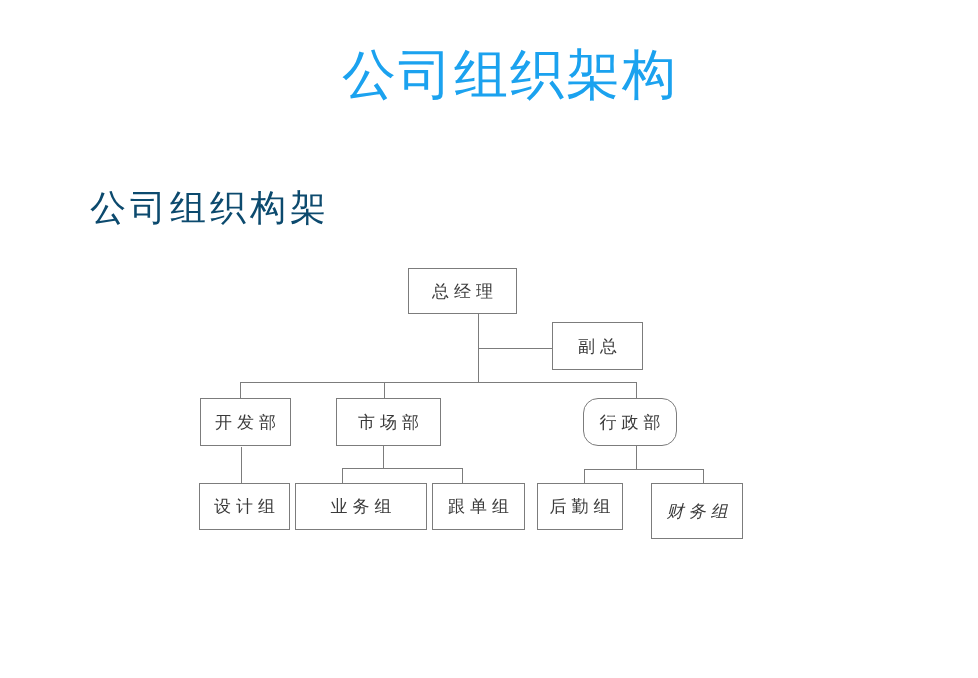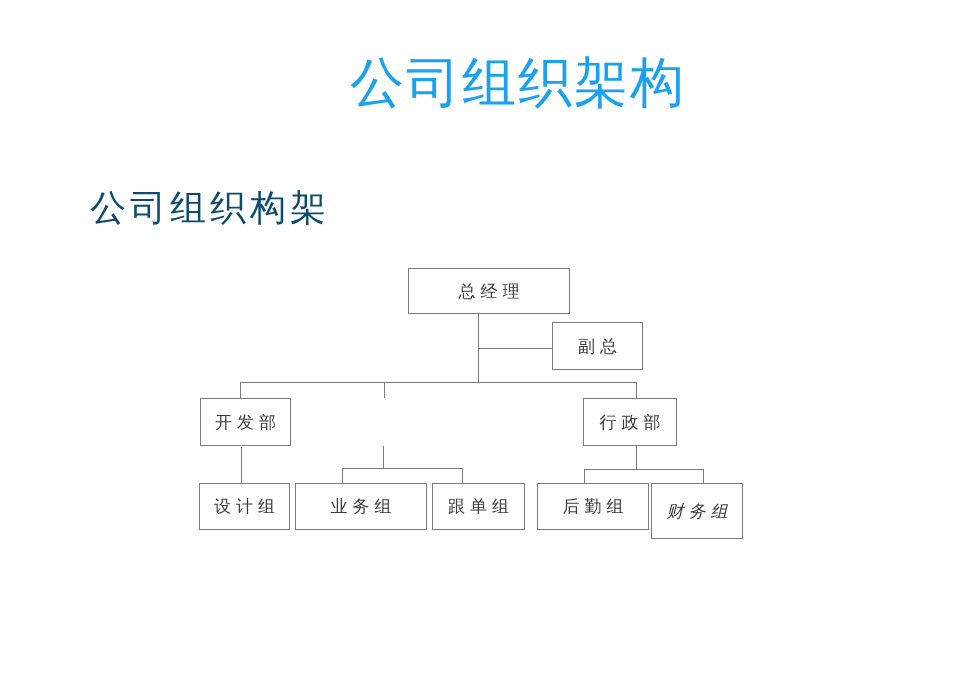--- a/index.html
+++ b/index.html
@@ -13,21 +13,21 @@
     height: 678px;
     background: #ffffff;
     overflow: hidden;
     font-family: "Liberation Sans", "DejaVu Sans", sans-serif;
   }
   .main-title {
     position: absolute;
     top: 46px;
     left: 510px;
     transform: translateX(-50%);
-    margin: 8px;
+    margin: 0;
     font-family: "Liberation Serif", "DejaVu Serif", serif;
     font-size: 54px;
     font-weight: 400;
     line-height: 1.1;
     letter-spacing: 2px;
     color: #1ba2ef;
     white-space: nowrap;
   }
   .sub-title {
     position: absolute;
@@ -58,29 +58,29 @@
     display: flex;
     align-items: center;
     justify-content: center;
     font-size: 17px;
     letter-spacing: 5px;
     padding-left: 5px; 
     color: #3a3a3a;
     white-space: nowrap;
   }
   
-  .n-gm       { left: 408px; top: 268px; width: 162px; height: 46px; }
+  .n-gm       { left: 408px; top: 268px; width: 109px; height: 46px; }
   .n-deputy   { left: 552px; top: 322px; width:  91px; height: 48px; }
   .n-dev      { left: 200px; top: 398px; width:  91px; height: 48px; }
   .n-market   { left: 336px; top: 398px; width: 105px; height: 48px; }
-  .n-admin    { left: 583px; top: 398px; width:  94px; height: 48px; }
+  .n-admin    { left: 583px; top: 398px; width:  94px; height: 48px; border-radius: 15px; }
   .n-design   { left: 199px; top: 483px; width:  91px; height: 47px; text-align: right; }
   .n-business { left: 295px; top: 483px; width: 132px; height: 47px; }
   .n-follow   { left: 432px; top: 483px; width:  93px; height: 47px; }
-  .n-logi     { left: 537px; top: 483px; width:  112px; height: 47px; }
+  .n-logi     { left: 537px; top: 483px; width:  86px; height: 47px; }
   .n-finance  { left: 651px; top: 483px; width:  92px; height: 56px; font-style: italic; }
 </style>
 </head>
 <body>
 
 <div class="page">
 
   <h1 class="main-title">公司组织架构</h1>
 
   <h2 class="sub-title">公司组织构架</h2>
@@ -109,20 +109,21 @@
         <line x1="636" y1="446" x2="636" y2="469"></line>
         <line x1="584" y1="469" x2="703" y2="469"></line>
         <line x1="584" y1="469" x2="584" y2="483"></line>
         <line x1="703" y1="469" x2="703" y2="483"></line>
       </g>
     </svg>
 
     <div class="node n-gm">总经理</div>
     <div class="node n-dev">开发部</div>
     <div class="node n-deputy">副总</div>
+    <div class="node n-market">市场部</div>
     <div class="node n-admin">行政部</div>
     <div class="node n-design">设计组</div>
     <div class="node n-business">业务组</div>
     <div class="node n-follow">跟单组</div>
     <div class="node n-logi">后勤组</div>
     <div class="node n-finance">财务组</div>
 
   </div>
 </div>
 

